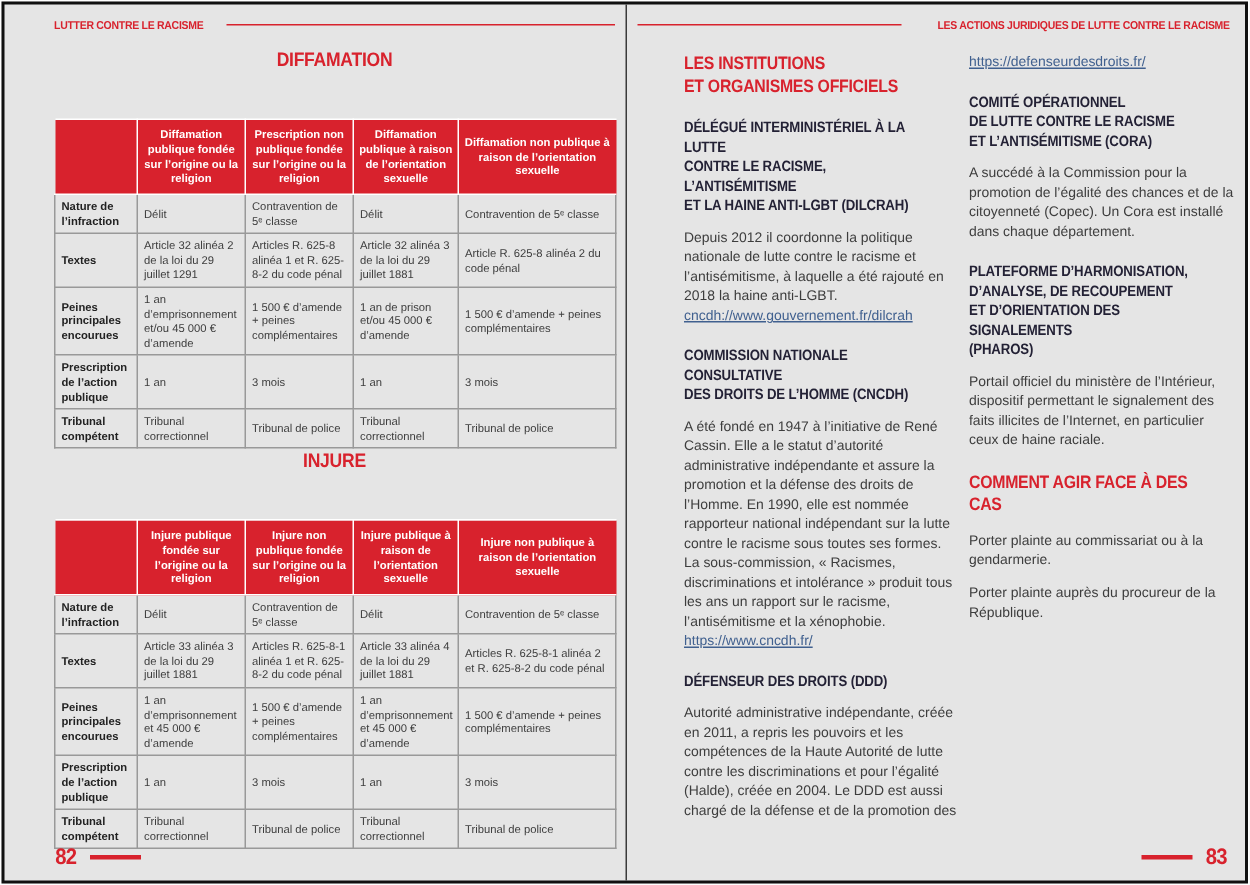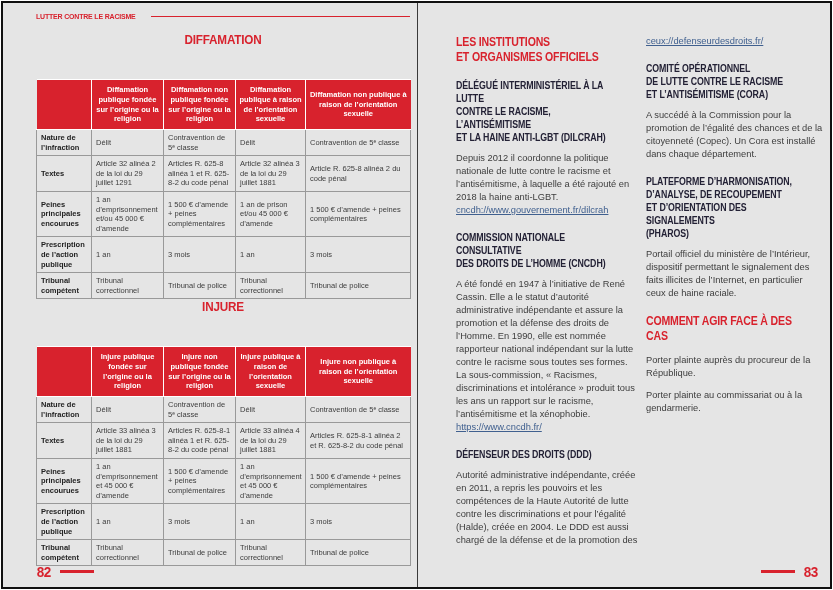--- a/index.html
+++ b/index.html
@@ -82,21 +82,21 @@
             <col style="width: 55px;">
             <col style="width: 72px;">
             <col style="width: 72px;">
             <col style="width: 70px;">
             <col style="width: 105px;">
           </colgroup>
           <thead>
             <tr>
               <th></th>
               <th>Diffamation publique fondée sur l’origine ou la religion</th>
-              <th>Diffamation non publique fondée sur l’origine ou la religion</th>
+              <th>Prescription non publique fondée sur l’origine ou la religion</th>
               <th>Diffamation publique à raison de l’orientation sexuelle</th>
               <th>Diffamation non publique à raison de l’orientation sexuelle</th>
             </tr>
           </thead>
           <tbody>
             <tr>
               <th>Nature de l’infraction</th>
               <td>Délit</td>
               <td>Contravention de 5ᵉ classe</td>
               <td>Délit</td>
@@ -193,50 +193,54 @@
         </table>
       </div>
 
     <footer class="pagenum">
       <span class="pn-num">82</span>
       <span class="pn-line"></span>
     </footer>
   </section>
 
   <section class="page page-right">
+    <header class="running-header">
+      <span class="rh-line"></span>
+      <span class="rh-text">LES ACTIONS JURIDIQUES DE LUTTE CONTRE LE RACISME</span>
+    </header>
 
     <div class="col col-1" id="right-col-0">
         <h3 class="h-red">LES INSTITUTIONS
 ET ORGANISMES OFFICIELS</h3>
         <h4 class="h-dark">DÉLÉGUÉ INTERMINISTÉRIEL À LA LUTTE
 CONTRE LE RACISME, L’ANTISÉMITISME
 ET LA HAINE ANTI-LGBT (DILCRAH)</h4>
         <p class="para">Depuis 2012 il coordonne la politique nationale de lutte contre le racisme et l’antisémitisme, à laquelle a été rajouté en 2018 la haine anti-LGBT.</p>
         <a class="link">cncdh://www.gouvernement.fr/dilcrah</a>
         <h4 class="h-dark">COMMISSION NATIONALE CONSULTATIVE
 DES DROITS DE L’HOMME (CNCDH)</h4>
         <p class="para">A été fondé en 1947 à l’initiative de René Cassin. Elle a le statut d’autorité administrative indépendante et assure la promotion et la défense des droits de l’Homme. En 1990, elle est nommée rapporteur national indépendant sur la lutte contre le racisme sous toutes ses formes. La sous-commission, « Racismes, discriminations et intolérance » produit tous les ans un rapport sur le racisme, l’antisémitisme et la xénophobie.</p>
         <a class="link">https://www.cncdh.fr/</a>
         <h4 class="h-dark">DÉFENSEUR DES DROITS (DDD)</h4>
         <p class="para">Autorité administrative indépendante, créée en 2011, a repris les pouvoirs et les compétences de la Haute Autorité de lutte contre les discriminations et pour l’égalité (Halde), créée en 2004. Le DDD est aussi chargé de la défense et de la promotion des</p>
       </div>
     <div class="col col-2" id="right-col-1">
-        <a class="link">ceux://defenseurdesdroits.fr/</a>
+        <a class="link">https://defenseurdesdroits.fr/</a>
         <h4 class="h-dark">COMITÉ OPÉRATIONNEL
 DE LUTTE CONTRE LE RACISME
 ET L’ANTISÉMITISME (CORA)</h4>
         <p class="para">A succédé à la Commission pour la promotion de l’égalité des chances et de la citoyenneté (Copec). Un Cora est installé dans chaque département.</p>
         <h4 class="h-dark">PLATEFORME D’HARMONISATION,
 D’ANALYSE, DE RECOUPEMENT
 ET D’ORIENTATION DES SIGNALEMENTS
 (PHAROS)</h4>
         <p class="para">Portail officiel du ministère de l’Intérieur, dispositif permettant le signalement des faits illicites de l’Internet, en particulier ceux de haine raciale.</p>
         <h3 class="h-red">COMMENT AGIR FACE À DES CAS</h3>
+        <p class="para">Porter plainte au commissariat ou à la gendarmerie.</p>
         <p class="para">Porter plainte auprès du procureur de la République.</p>
-        <p class="para">Porter plainte au commissariat ou à la gendarmerie.</p>
       </div>
 
     <footer class="pagenum">
       <span class="pn-line"></span>
       <span class="pn-num">83</span>
     </footer>
   </section>
 
   <div class="gutter"></div>
 </div>

